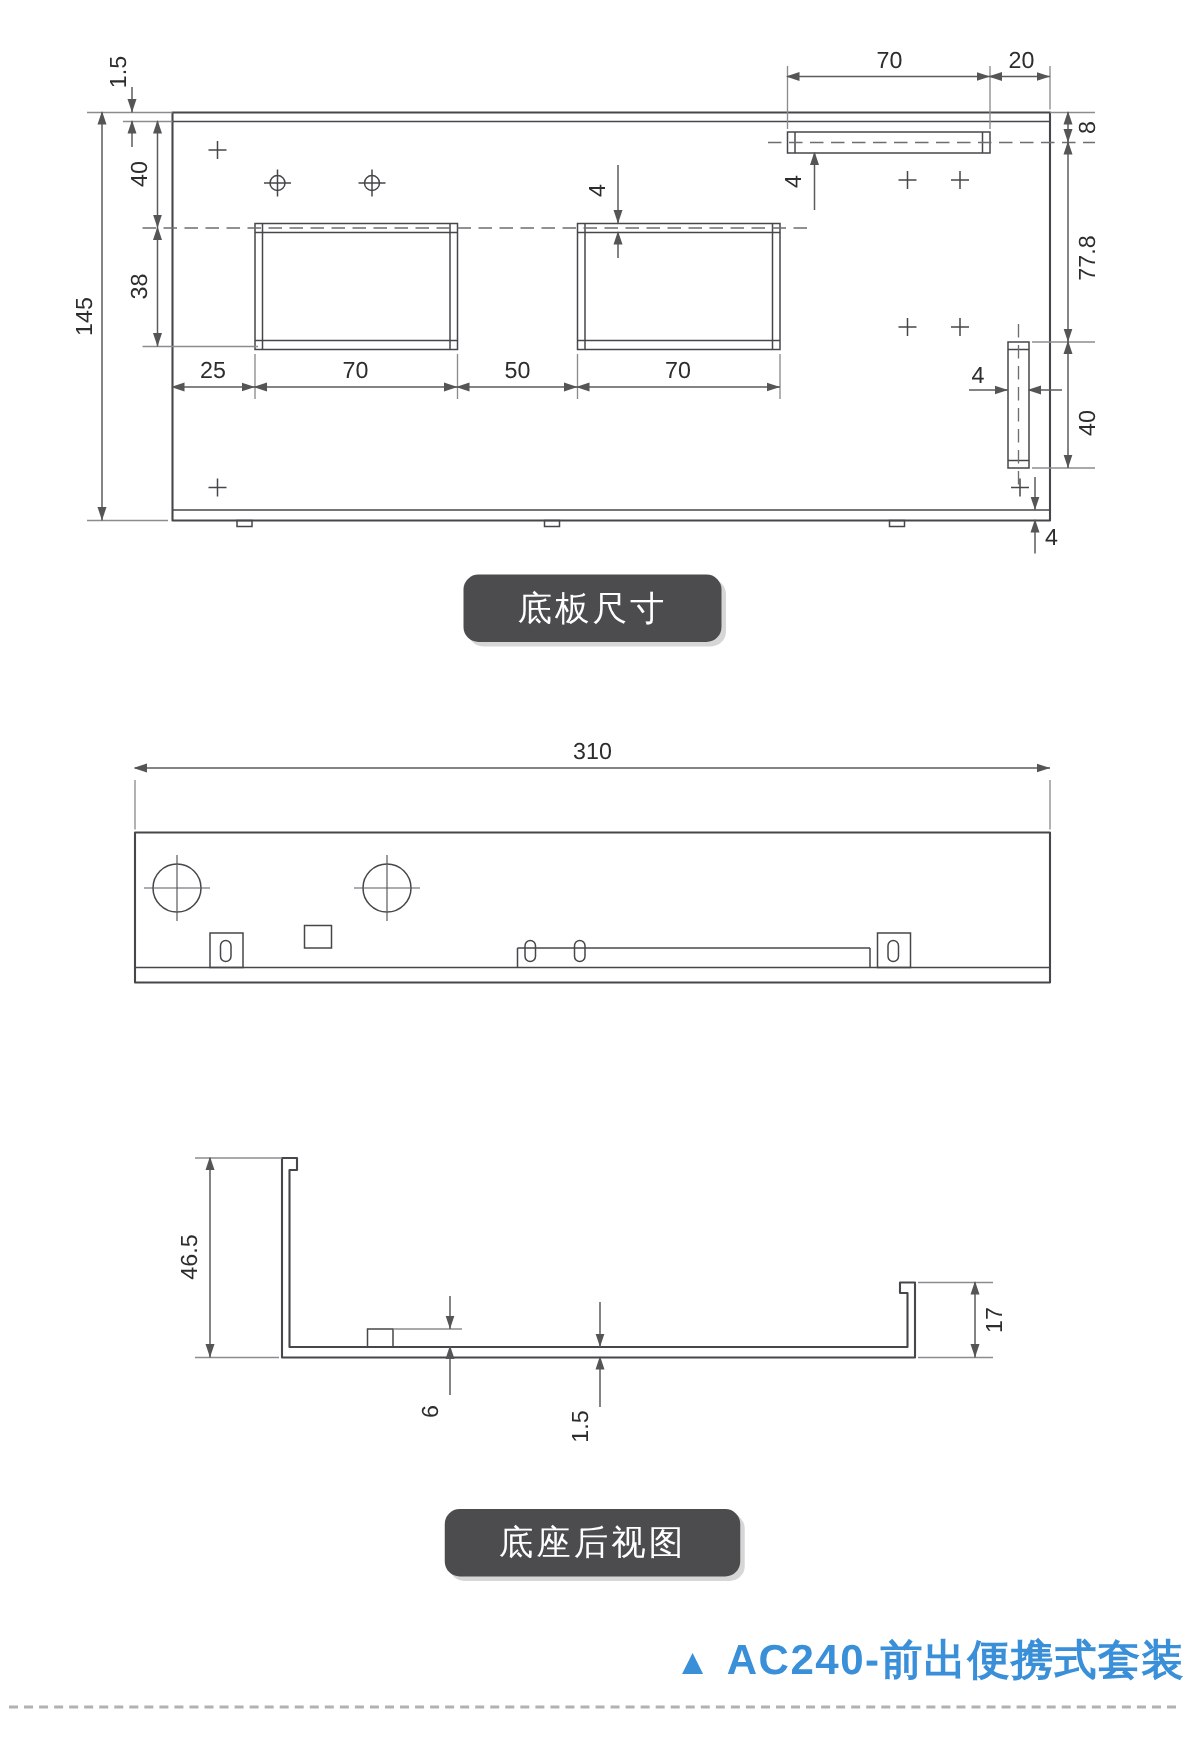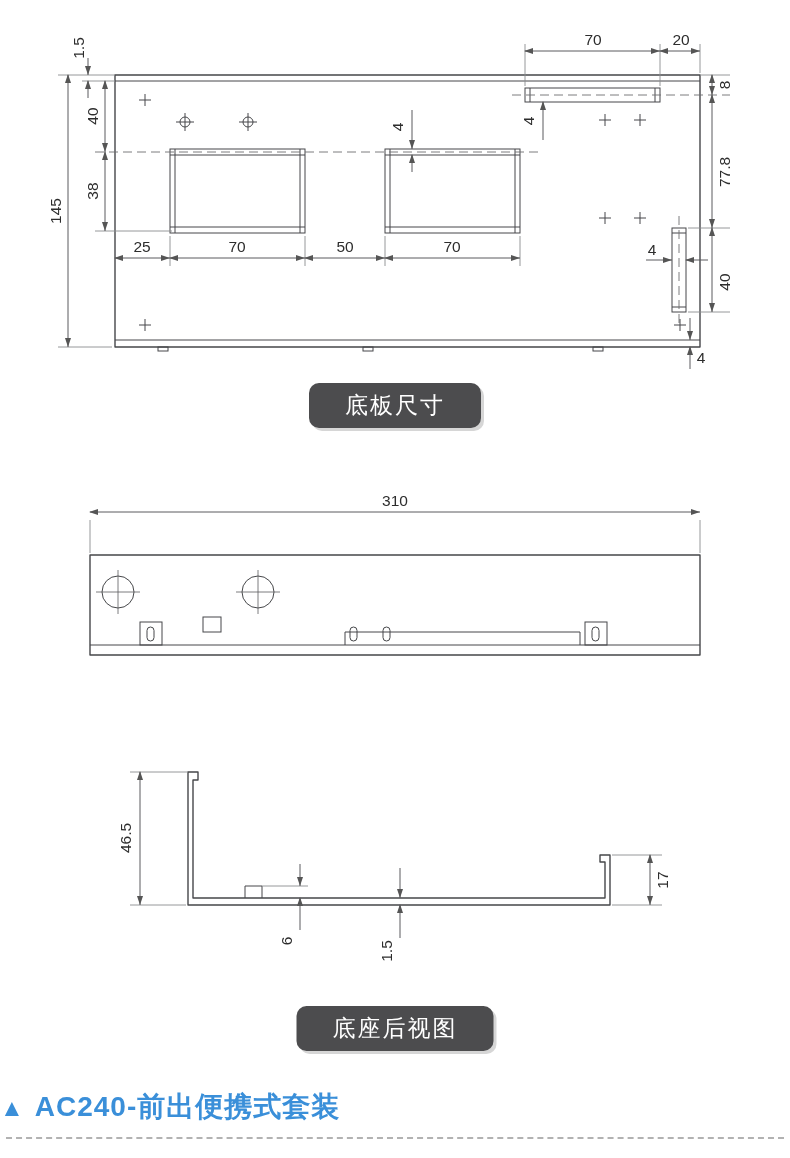--- a/index.html
+++ b/index.html
@@ -14,21 +14,21 @@
   .ext{stroke:#8b8c8e;stroke-width:0.9;fill:none;}
   .cl{stroke:#6d6e70;stroke-width:0.9;fill:none;stroke-dasharray:9 5;}
   .cross{stroke:#46474a;stroke-width:1;fill:none;}
   .dt{font:15.5px "Liberation Sans",sans-serif;fill:#2d2d2d;text-anchor:middle;}
   
   .badge{position:absolute;left:50%;transform:translateX(-50%);
          background:#4c4c4e;color:#fff;font-size:23px;letter-spacing:2px;
          padding:7px 36px;border-radius:10px;white-space:nowrap;
          box-shadow:3px 3px 0 rgba(0,0,0,0.16);}
   
-  .footer{position:absolute;top:1088px;left:0;width:100%;text-align:left;
+  .footer{position:absolute;top:1088px;left:0;width:100%;text-align:right;
           font-size:28px;font-weight:600;color:#3a8fd9;letter-spacing:1px;}
   .footer .tri{font-size:24px;margin-right:10px;}
   .divider{position:absolute;top:1137px;left:6px;right:6px;border-top:2px dashed #b2b2b2;}
 </style>
 </head>
 <body>
 
 <div id="page">
 
   <svg width="790" height="1158" viewBox="0 0 790 1158">

